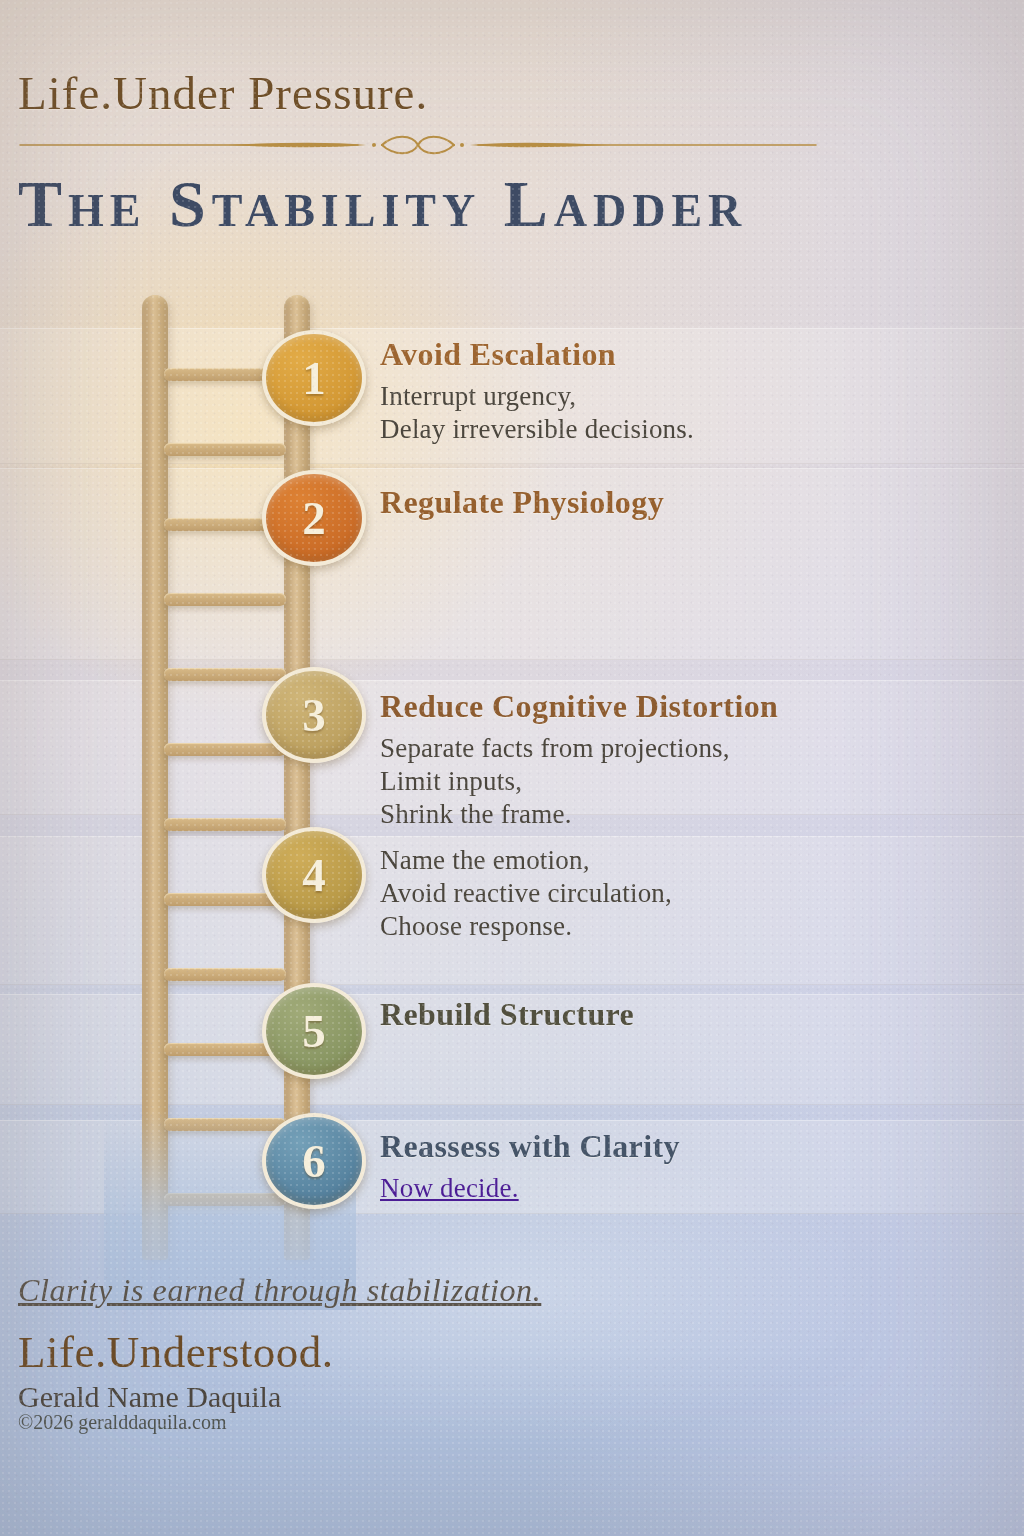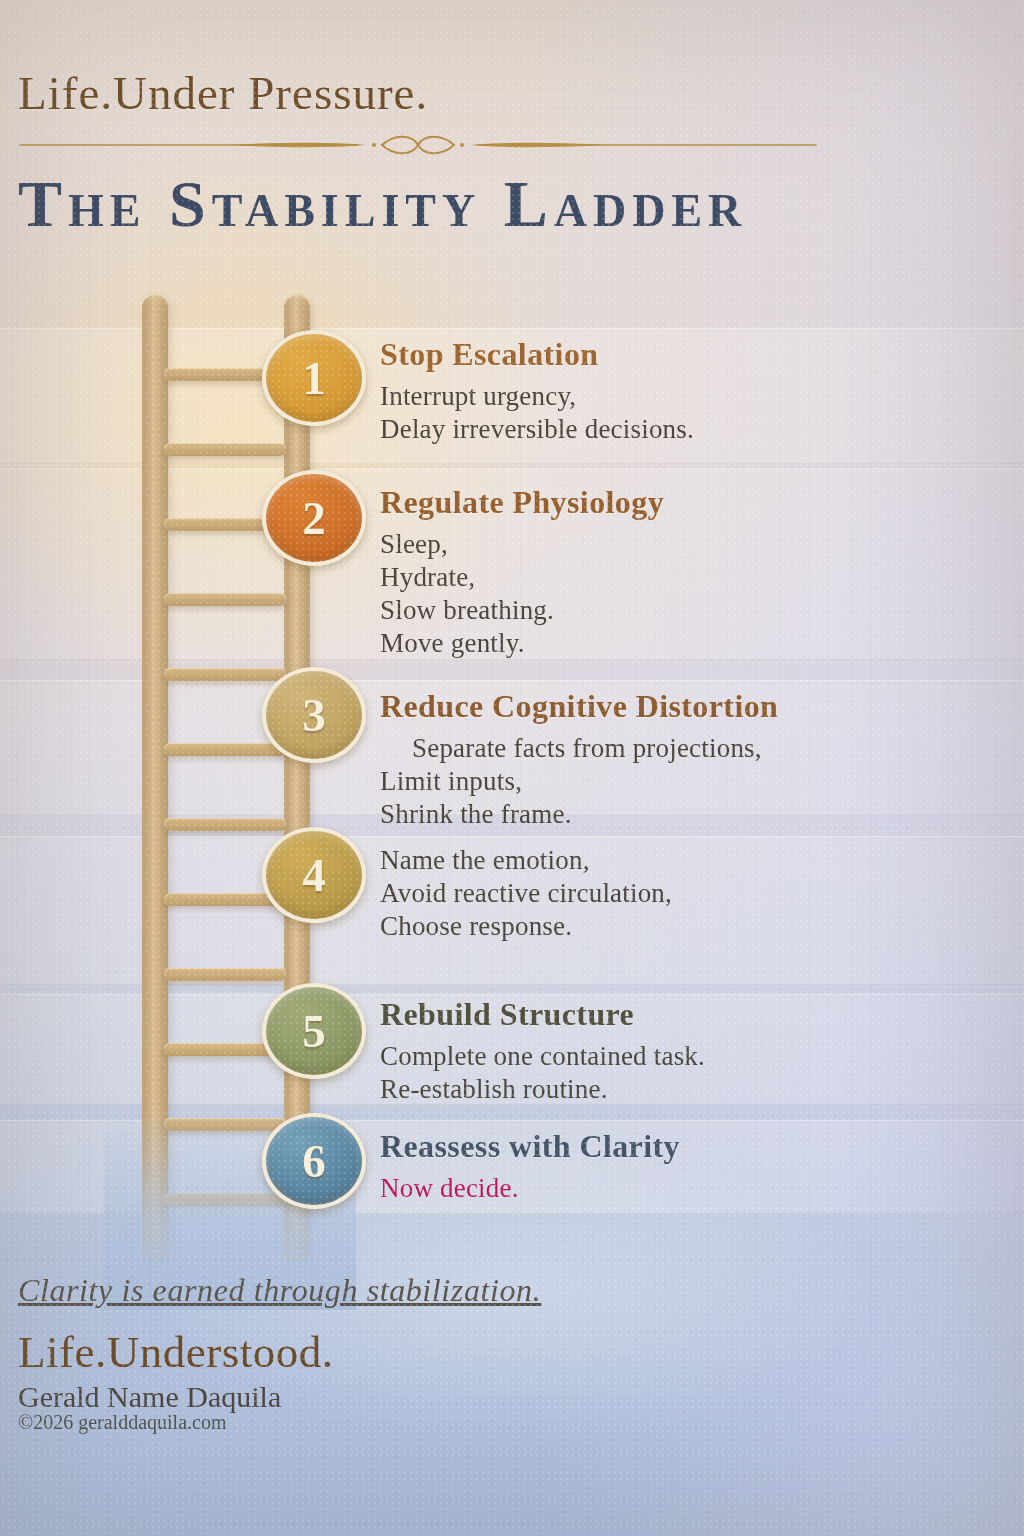--- a/index.html
+++ b/index.html
@@ -122,49 +122,43 @@
   </div>
 
   <div class="centered main-title">The Stability Ladder</div>
 
   <div id="steps-host">
       <div class="step-row" style="top: 328px;">
     <div class="step-circle" style="top: 2px; background: radial-gradient(120% 115% at 35% 28%, rgb(226, 171, 71), rgb(202, 141, 40) 88%);">
       <span class="step-num">1</span>
     </div>
     <div class="step-text" style="padding-top: 6px;">
-      <h3 class="step-title" style="color: rgb(157, 101, 48);">Stop Escalation</h3>
+      <h3 class="step-title" style="color: rgb(157, 101, 48);">Avoid Escalation</h3>
       <div class="step-lines">
             <div class="step-line" style="color: rgb(75, 70, 61);">Interrupt urgency,</div>
             <div class="step-line" style="color: rgb(75, 70, 61);">Delay irreversible decisions.</div>
           </div>
     </div>
   </div>
       <div class="step-row" style="top: 468px;">
     <div class="step-circle" style="top: 2px; background: radial-gradient(120% 115% at 35% 28%, rgb(221, 129, 51), rgb(192, 96, 32) 88%);">
       <span class="step-num">2</span>
     </div>
     <div class="step-text" style="padding-top: 14px;">
       <h3 class="step-title" style="color: rgb(150, 96, 46);">Regulate Physiology</h3>
-      <div class="step-lines">
-            <div class="step-line" style="color: rgb(75, 70, 61);">Sleep,</div>
-            <div class="step-line" style="color: rgb(75, 70, 61);">Hydrate,</div>
-            <div class="step-line" style="color: rgb(75, 70, 61);">Slow breathing.</div>
-            <div class="step-line" style="color: rgb(75, 70, 61);">Move gently.</div>
-          </div>
     </div>
   </div>
       <div class="step-row" style="top: 680px;">
     <div class="step-circle" style="top: -13px; background: radial-gradient(120% 115% at 35% 28%, rgb(207, 181, 120), rgb(178, 149, 82) 88%);">
       <span class="step-num">3</span>
     </div>
     <div class="step-text" style="padding-top: 6px;">
       <h3 class="step-title" style="color: rgb(141, 92, 48);">Reduce Cognitive Distortion</h3>
       <div class="step-lines">
-            <div class="step-line" style="color: rgb(75, 70, 61); margin-left: 32px;">Separate facts from projections,</div>
+            <div class="step-line" style="color: rgb(75, 70, 61);">Separate facts from projections,</div>
             <div class="step-line" style="color: rgb(75, 70, 61);">Limit inputs,</div>
             <div class="step-line" style="color: rgb(75, 70, 61);">Shrink the frame.</div>
           </div>
     </div>
   </div>
       <div class="step-row" style="top: 836px;">
     <div class="step-circle" style="top: -9px; background: radial-gradient(120% 115% at 35% 28%, rgb(207, 173, 89), rgb(171, 142, 61) 88%);">
       <span class="step-num">4</span>
     </div>
     <div class="step-text" style="padding-top: 8px;">
@@ -174,34 +168,30 @@
             <div class="step-line" style="color: rgb(75, 70, 61);">Choose response.</div>
           </div>
     </div>
   </div>
       <div class="step-row" style="top: 994px;">
     <div class="step-circle" style="top: -11px; background: radial-gradient(120% 115% at 35% 28%, rgb(160, 170, 120), rgb(122, 138, 85) 88%);">
       <span class="step-num">5</span>
     </div>
     <div class="step-text" style="">
       <h3 class="step-title" style="color: rgb(82, 80, 63);">Rebuild Structure</h3>
-      <div class="step-lines">
-            <div class="step-line" style="color: rgb(74, 71, 61);">Complete one contained task.</div>
-            <div class="step-line" style="color: rgb(74, 71, 61);">Re-establish routine.</div>
-          </div>
     </div>
   </div>
       <div class="step-row" style="top: 1120px;">
     <div class="step-circle" style="top: -7px; background: radial-gradient(120% 115% at 35% 28%, rgb(116, 160, 184), rgb(68, 113, 144) 88%);">
       <span class="step-num">6</span>
     </div>
     <div class="step-text" style="padding-top: 6px;">
       <h3 class="step-title" style="color: rgb(69, 84, 104);">Reassess with Clarity</h3>
       <div class="step-lines">
-            <div class="step-line" style="color: #be185d;">Now decide.</div>
+            <div class="step-line" style="color: #4c1d95; text-decoration: underline;">Now decide.</div>
           </div>
     </div>
   </div>
     </div>
 
   <div class="centered footer-quote">Clarity is earned through stabilization.</div>
   <div class="centered brand-bottom">Life.Understood.</div>
   <div class="centered author">Gerald Name Daquila</div>
   <div class="centered copyright">©2026 geralddaquila.com</div>
 </div>

